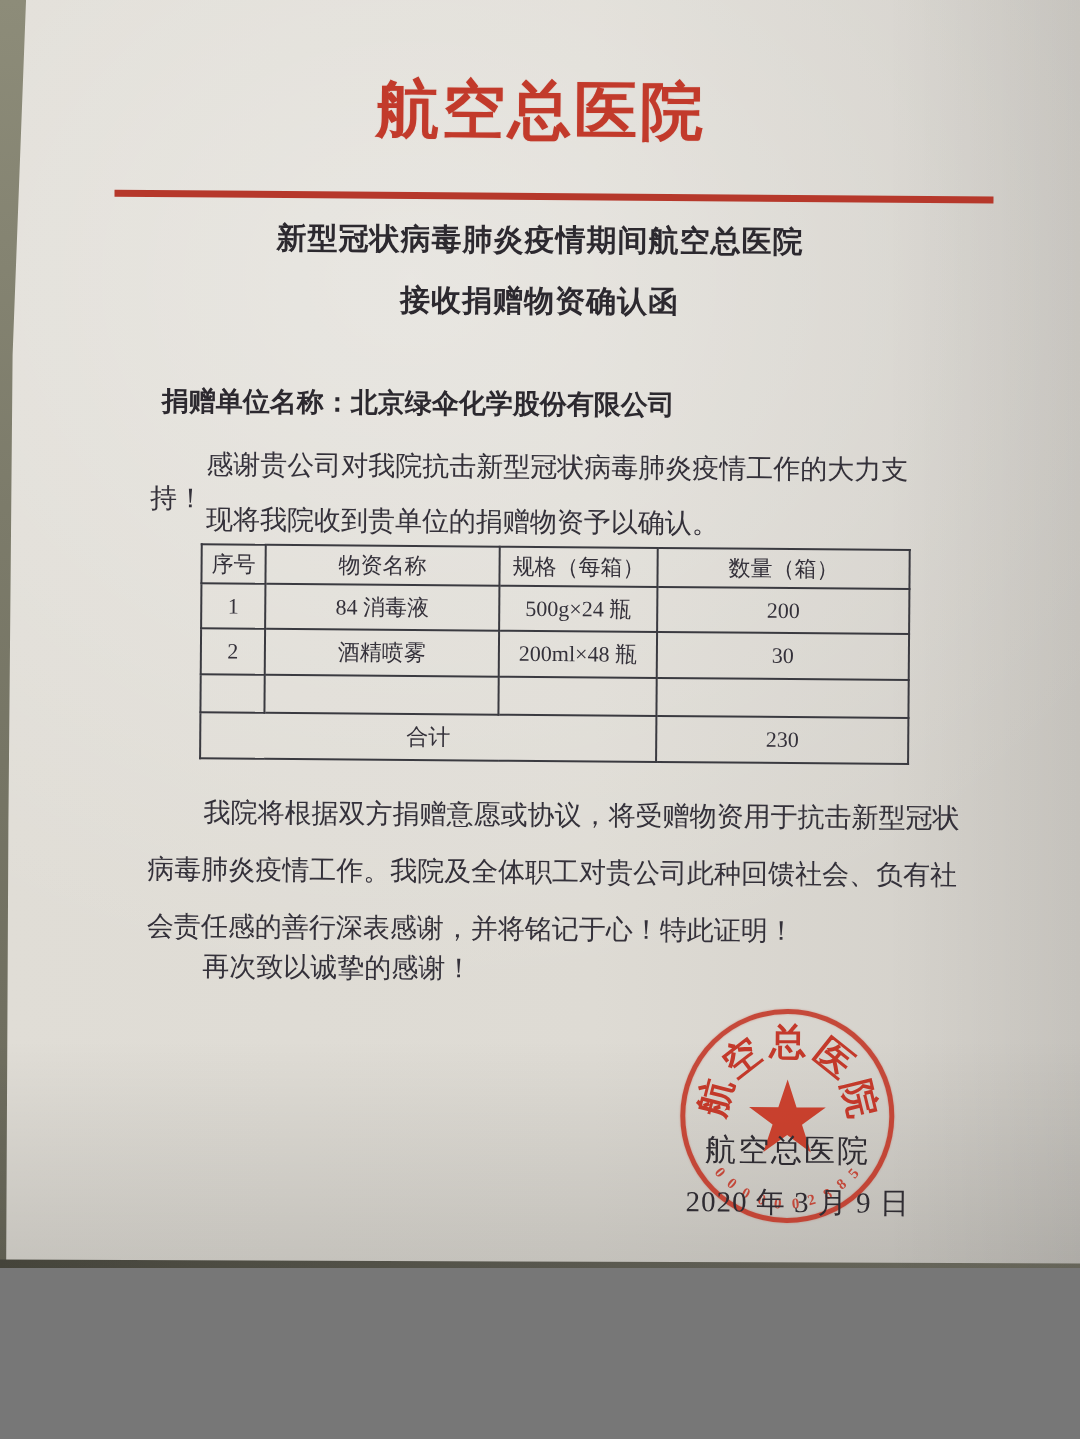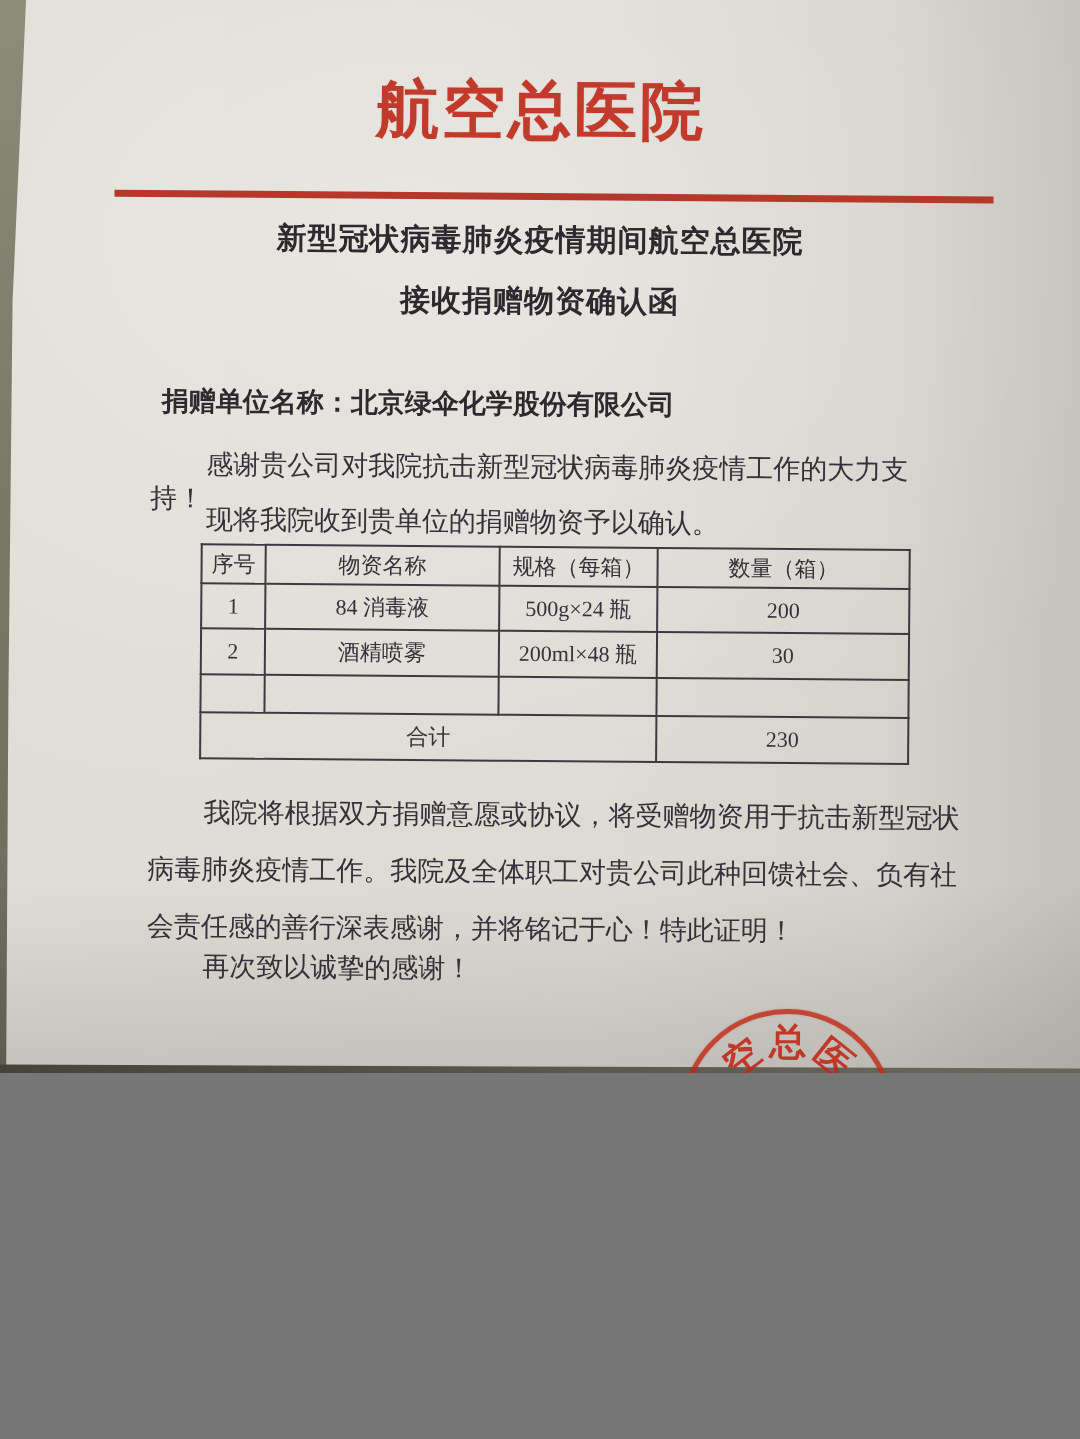--- a/index.html
+++ b/index.html
@@ -1,17 +1,17 @@
 <!DOCTYPE html>
 <html><head>
 <meta charset="utf-8">
 <style>
   html,body{margin:0;padding:0;background:#777;}
   .photo{
-    position:relative;width:1080px;height:1073px;overflow:hidden;
+    position:relative;width:1080px;height:1268px;overflow:hidden;
     background:
       radial-gradient(130% 95% at 38% 22%, rgba(255,255,255,0.30), rgba(255,255,255,0) 60%),
       linear-gradient(to right, #e0ddd6 0%, #dedbd4 55%, #d1cec8 100%),
       #dcd9d2;
     font-family:"Liberation Serif", serif;
     color:#302d33;
   }
   .vignette{
     position:absolute;inset:0;pointer-events:none;
     background:

